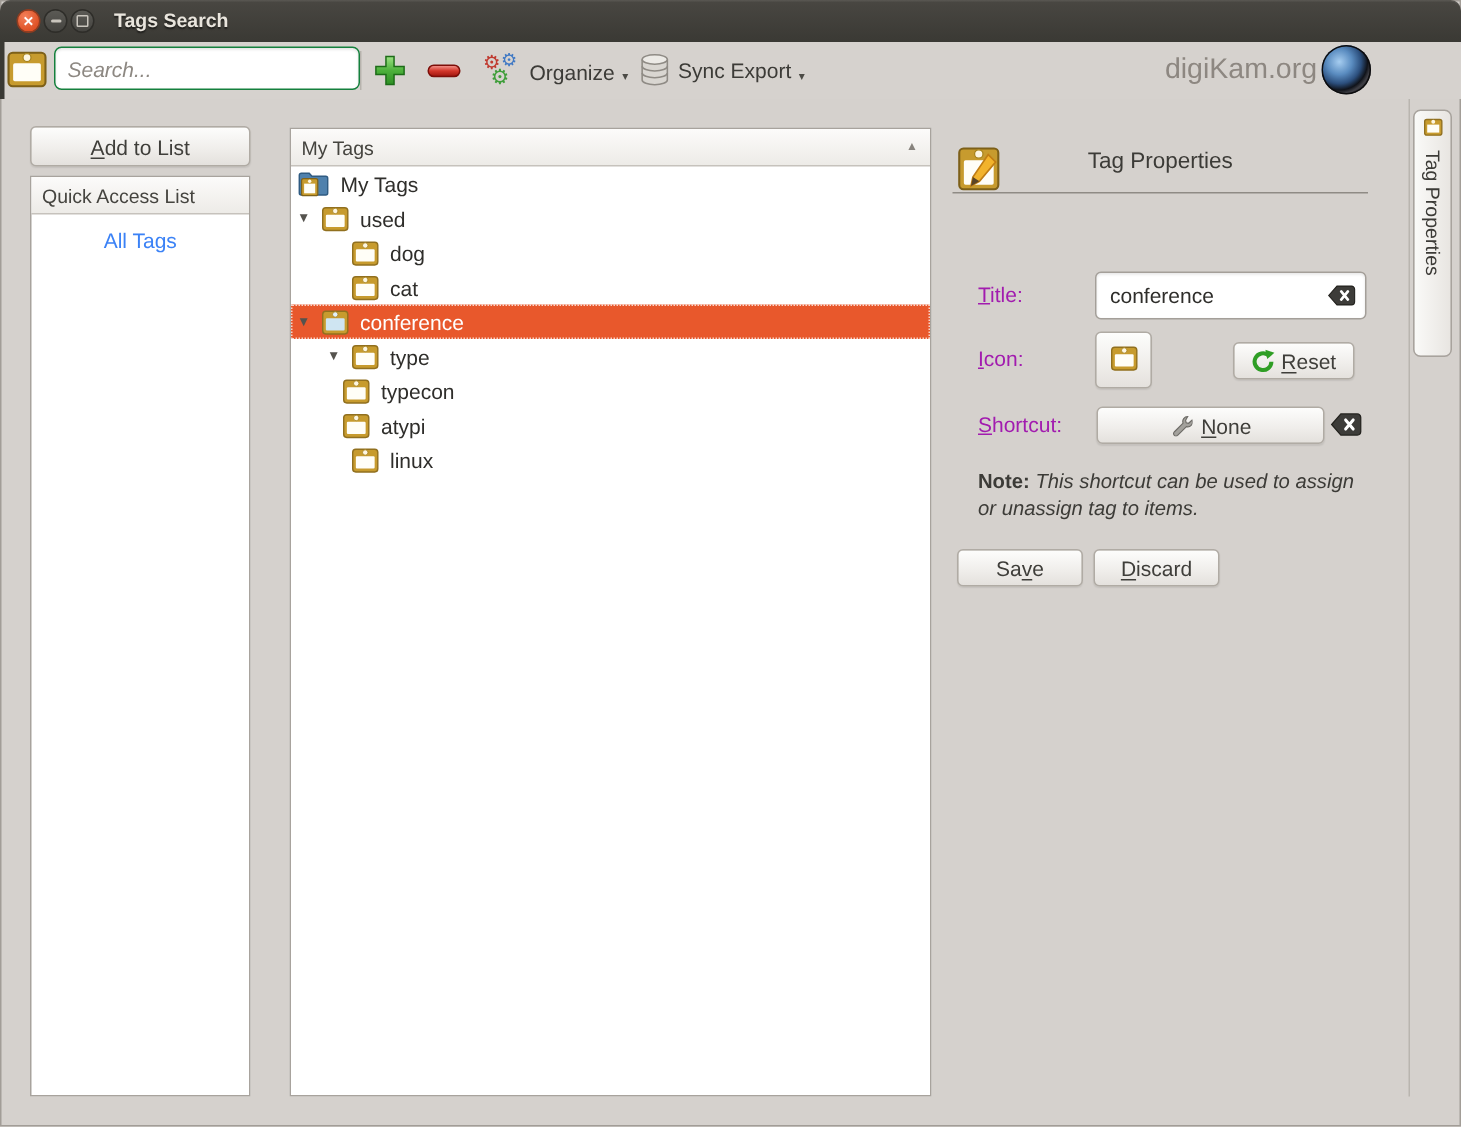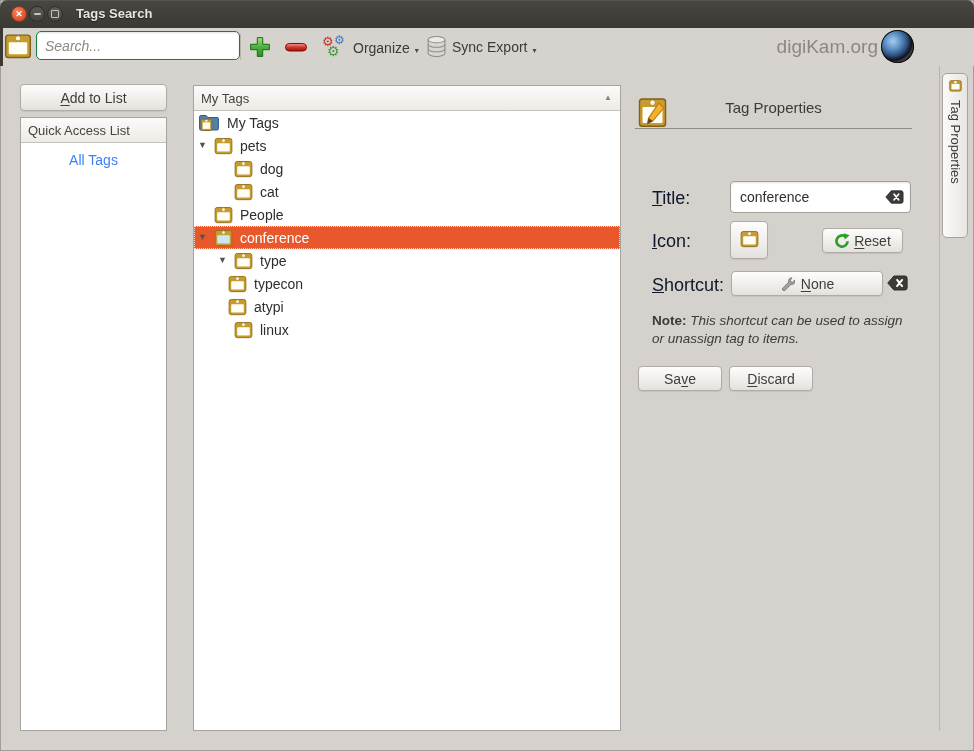--- a/index.html
+++ b/index.html
@@ -88,21 +88,21 @@
   .tree-row.lv3{padding-left:18px;}
   .tree-row.selected{background:#e8582c;color:#fff;outline:1px dotted rgba(255,255,255,.75);outline-offset:-1px;}
   .tree-row.selected .t-inner{fill:#cfe5f2;}
   .tree-row.selected .t-notch{fill:#e2f1f9;}
   
   #props{position:absolute;left:621px;top:85px;width:319px;height:646px;}
   #props-icon{position:absolute;left:17px;top:9px;}
   #props-title{position:absolute;left:14px;top:14px;width:277px;text-align:center;
     font-size:15px;color:#3c3b37;}
   #props-rule{position:absolute;left:14px;top:43px;width:277px;height:1px;background:#8f8b85;}
-  .p-label{position:absolute;left:31px;font-size:18px;color:#0f172a;}
+  .p-label{position:absolute;left:31px;font-size:14px;color:#a21caf;}
   #title-label{top:103px;}
   #title-input-wrap{position:absolute;left:109px;top:96px;width:181px;height:32px;}
   #title-input{width:100%;height:100%;box-sizing:border-box;border:1px solid #a49f99;border-radius:4px;
     padding:0 26px 0 9px;font-size:14px;color:#2f2e2b;background:#fff;outline:none;
     box-shadow:inset 0 1px 2px rgba(0,0,0,.1);font-family:"Liberation Sans",sans-serif;}
   .clear-icon{position:absolute;display:inline-flex;cursor:default;}
   #title-clear{right:7px;top:9px;}
   #icon-label{top:146px;}
   #icon-btn{position:absolute;left:109px;top:136px;width:38px;height:38px;}
   #reset-btn{position:absolute;left:201px;top:143px;width:81px;height:25px;gap:4px;}
@@ -232,21 +232,21 @@
       <div class="tree-row lv1">
         <span class="expander">▼</span>
         <span class="icon-slot tag-glyph">
 <svg width="19" height="19" viewBox="0 0 20 20">
   <rect x="1.2" y="2.6" width="17.6" height="16" rx="2.2" fill="#c79b2e" stroke="#91701f" stroke-width="1"></rect>
   <rect class="t-inner" x="3.4" y="7.6" width="13.2" height="8.6" rx="0.8" fill="#fffef7"></rect>
   <circle class="t-notch" cx="10" cy="4.9" r="1.9" fill="#fdf6e2" stroke="#a8841f" stroke-width="0.6"></circle>
 </svg>
 </span>
 
-        <span class="row-label">pets</span>
+        <span class="row-label">used</span>
       </div>
 
       <div class="tree-row lv2">
         <span class="expander" style="visibility: hidden;">▼</span>
         <span class="icon-slot tag-glyph">
 <svg width="19" height="19" viewBox="0 0 20 20">
   <rect x="1.2" y="2.6" width="17.6" height="16" rx="2.2" fill="#c79b2e" stroke="#91701f" stroke-width="1"></rect>
   <rect class="t-inner" x="3.4" y="7.6" width="13.2" height="8.6" rx="0.8" fill="#fffef7"></rect>
   <circle class="t-notch" cx="10" cy="4.9" r="1.9" fill="#fdf6e2" stroke="#a8841f" stroke-width="0.6"></circle>
 </svg>
@@ -261,32 +261,20 @@
 <svg width="19" height="19" viewBox="0 0 20 20">
   <rect x="1.2" y="2.6" width="17.6" height="16" rx="2.2" fill="#c79b2e" stroke="#91701f" stroke-width="1"></rect>
   <rect class="t-inner" x="3.4" y="7.6" width="13.2" height="8.6" rx="0.8" fill="#fffef7"></rect>
   <circle class="t-notch" cx="10" cy="4.9" r="1.9" fill="#fdf6e2" stroke="#a8841f" stroke-width="0.6"></circle>
 </svg>
 </span>
 
         <span class="row-label">cat</span>
       </div>
 
-      <div class="tree-row lv1">
-        <span class="expander" style="visibility: hidden;">▼</span>
-        <span class="icon-slot tag-glyph">
-<svg width="19" height="19" viewBox="0 0 20 20">
-  <rect x="1.2" y="2.6" width="17.6" height="16" rx="2.2" fill="#c79b2e" stroke="#91701f" stroke-width="1"></rect>
-  <rect class="t-inner" x="3.4" y="7.6" width="13.2" height="8.6" rx="0.8" fill="#fffef7"></rect>
-  <circle class="t-notch" cx="10" cy="4.9" r="1.9" fill="#fdf6e2" stroke="#a8841f" stroke-width="0.6"></circle>
-</svg>
-</span>
-
-        <span class="row-label">People</span>
-      </div>
 
       <div class="tree-row lv1 selected">
         <span class="expander">▼</span>
         <span class="icon-slot tag-glyph">
 <svg width="19" height="19" viewBox="0 0 20 20">
   <rect x="1.2" y="2.6" width="17.6" height="16" rx="2.2" fill="#c79b2e" stroke="#91701f" stroke-width="1"></rect>
   <rect class="t-inner" x="3.4" y="7.6" width="13.2" height="8.6" rx="0.8" fill="#fffef7"></rect>
   <circle class="t-notch" cx="10" cy="4.9" r="1.9" fill="#fdf6e2" stroke="#a8841f" stroke-width="0.6"></circle>
 </svg>
 </span>

